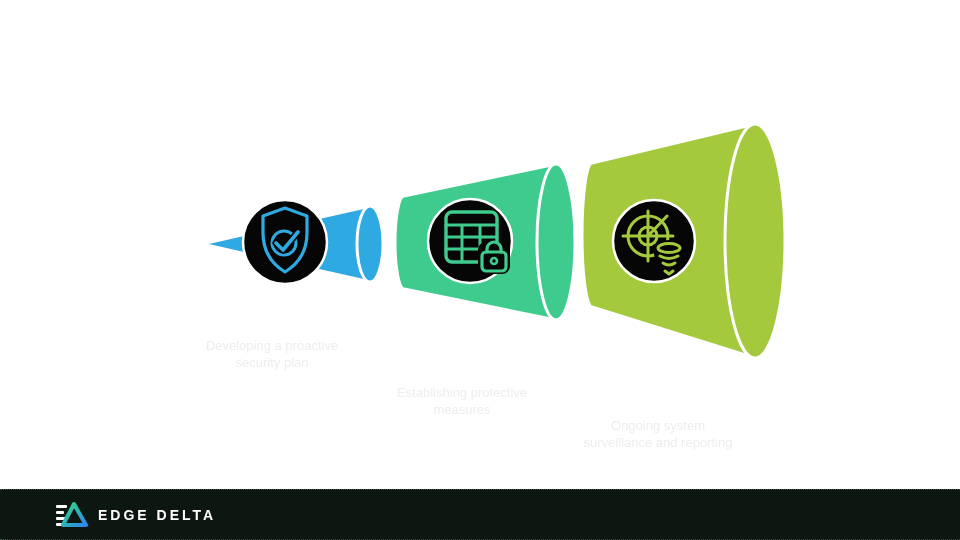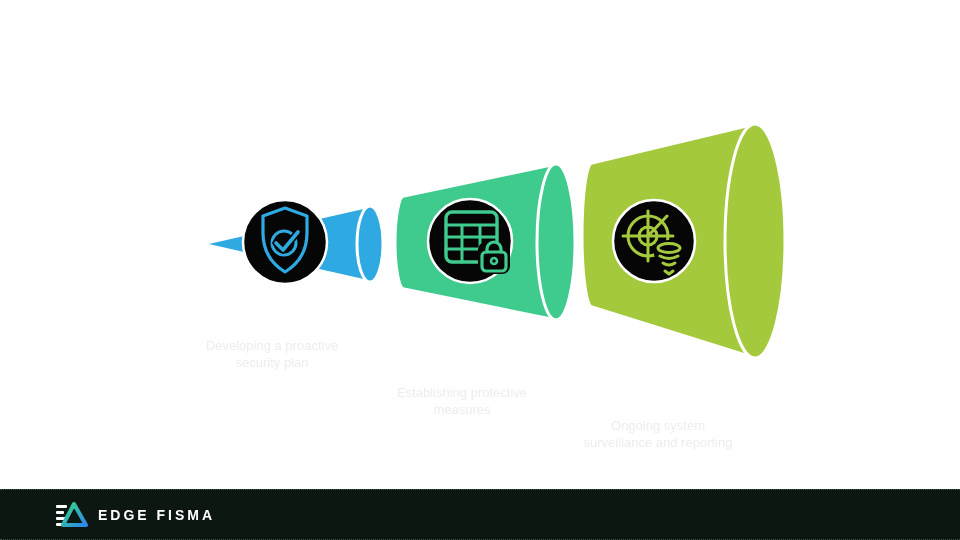--- a/index.html
+++ b/index.html
@@ -165,16 +165,16 @@
           </linearGradient>
         </defs>
         <g fill="#ffffff">
           <rect x="0" y="4" width="11" height="3" rx="1"></rect>
           <rect x="0" y="10" width="8" height="3" rx="1"></rect>
           <rect x="0" y="16" width="12" height="3" rx="1"></rect>
           <rect x="0" y="22" width="9" height="3" rx="1"></rect>
         </g>
         <path d="M18,3 L30,24 L7,24 Z" fill="none" stroke="url(#edgrad)" stroke-width="4" stroke-linejoin="round"></path>
       </svg>
-      <span class="brand-name">EDGE FISMA</span>
+      <span class="brand-name">EDGE DELTA</span>
     </div>
   </div>
 </div>
 
 </body></html>

